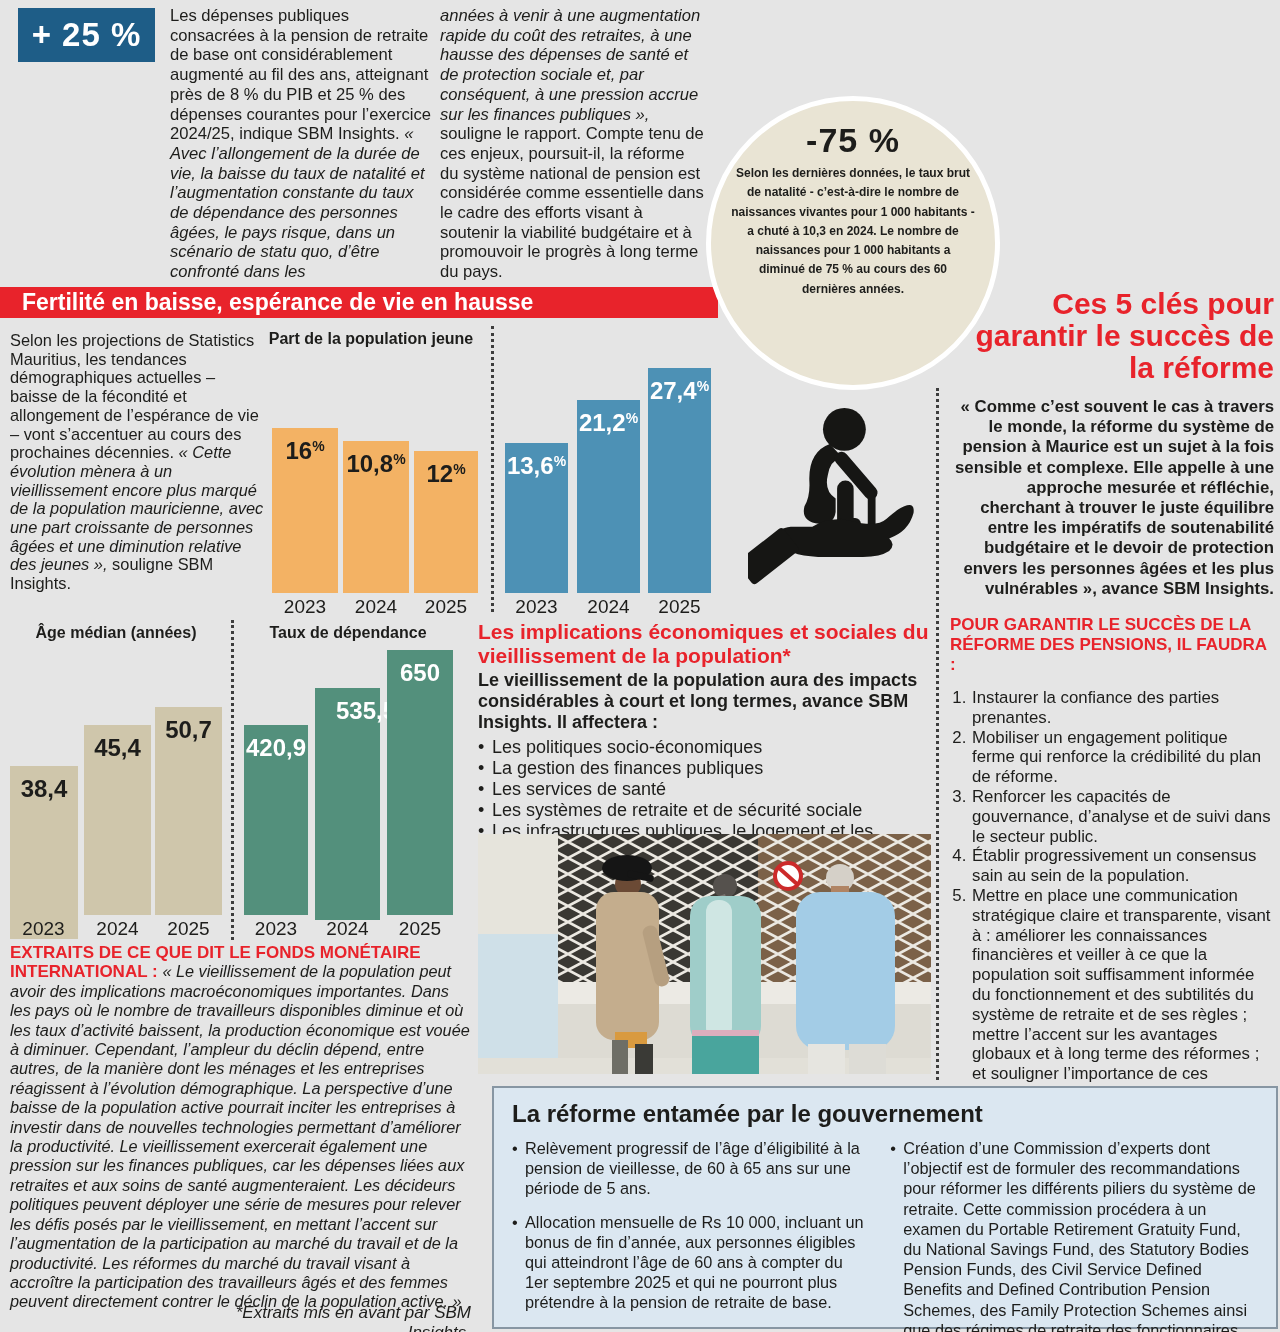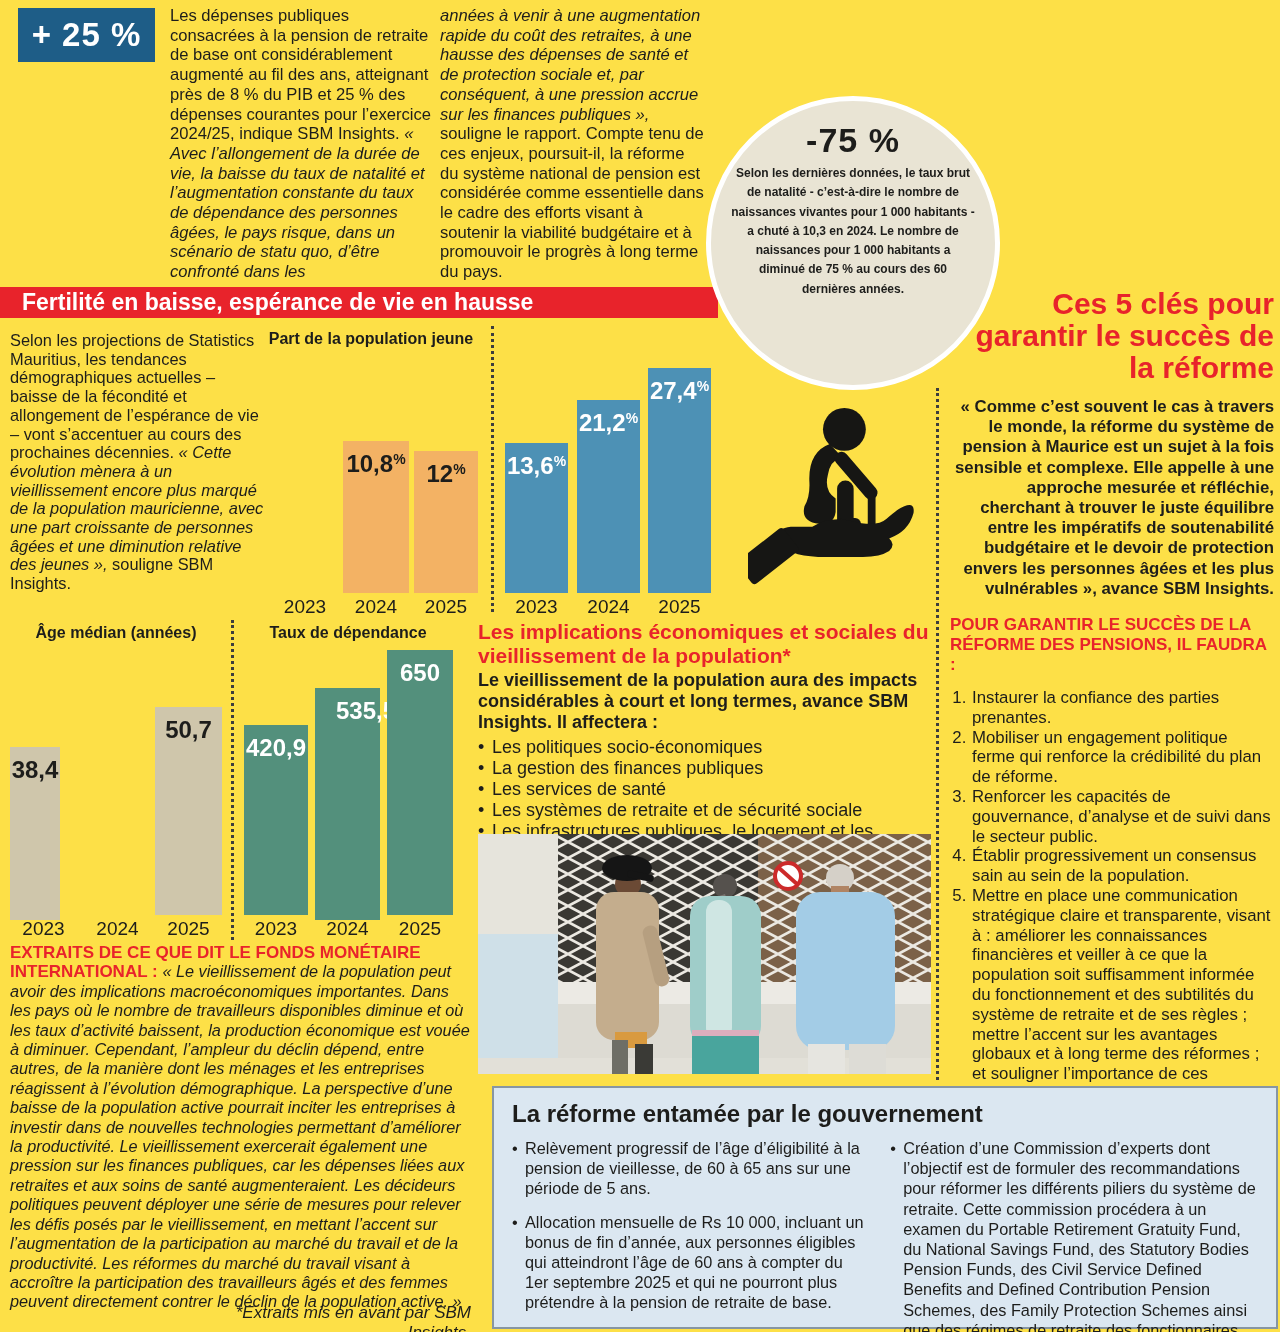--- a/index.html
+++ b/index.html
@@ -1,18 +1,18 @@
 <!DOCTYPE html>
 <html><head>
 <meta charset="utf-8">
 <style>
   html,body{margin:0;padding:0;background:#fff;}
   *{box-sizing:border-box;}
   .page{
-    position:relative;width:1280px;height:1332px;background:#fde047;overflow:hidden;
+    position:relative;width:1280px;height:1332px;background:#e5e5e5;overflow:hidden;
     font-family:"Liberation Sans","DejaVu Sans",sans-serif;color:#1d1d1b;
   }
   .abs{position:absolute;}
   
   .stat-box{left:18px;top:8px;width:137px;height:54px;background:#1e5d87;color:#fff;
     font-size:33px;font-weight:bold;text-align:center;line-height:54px;letter-spacing:1px;}
   .topcol{font-size:16.6px;line-height:19.7px;}
   .col1{left:170px;top:6px;width:264px;}
   .col2{left:440px;top:6px;width:266px;}
   .ital{font-style:italic;}
@@ -92,20 +92,23 @@
     <div class="circle-text">Selon les dernières données, le taux brut de natalité - c’est-à-dire le nombre de naissances vivantes pour 1 000 habitants - a chuté à 10,3 en 2024. Le nombre de naissances pour 1 000 habitants a diminué de 75 % au cours des 60 dernières années.</div>
   </div>
 
   <div class="abs banner">
     <div class="banner-title">Fertilité en baisse, espérance de vie en hausse</div>
   </div>
 
   <div class="abs demo-text"><span>Selon les projections de Statistics Mauritius, les tendances démographiques actuelles – baisse de la fécondité et allongement de l’espérance de vie – vont s’accentuer au cours des prochaines décennies. </span><span class="ital">« Cette évolution mènera à un vieillissement encore plus marqué de la population mauricienne, avec une part croissante de personnes âgées et une diminution relative des jeunes »,</span><span> souligne SBM Insights.</span></div>
 
   <div class="abs chart-title" style="left:262px;top:328px;width:218px;">Part de la population jeune</div>
+  <div class="bar bar-orange" style="left:272px;top:428px;width:66px;height:165px;">
+      <span class="bar-label lab-dark"><span>16</span><span class="pct">%</span></span>
+    </div>
   <div class="bar bar-orange" style="left:343px;top:441px;width:66px;height:152px;">
       <span class="bar-label lab-dark"><span>10,8</span><span class="pct">%</span></span>
     </div>
   <div class="bar bar-orange" style="left:414px;top:451px;width:64px;height:142px;">
       <span class="bar-label lab-dark"><span>12</span><span class="pct">%</span></span>
     </div>
   <div class="year" style="left:272px;top:596px;width:66px;">2023</div>
   <div class="year" style="left:343px;top:596px;width:66px;">2024</div>
   <div class="year" style="left:414px;top:596px;width:64px;">2025</div>
 
@@ -148,22 +151,25 @@
     <ol class="right-list">
       <li>Instaurer la confiance des parties prenantes.</li>
       <li>Mobiliser un engagement politique ferme qui renforce la crédibilité du plan de réforme.</li>
       <li>Renforcer les capacités de gouvernance, d’analyse et de suivi dans le secteur public.</li>
       <li>Établir progressivement un consensus sain au sein de la population.</li>
       <li>Mettre en place une communication stratégique claire et transparente, visant à : améliorer les connaissances financières et veiller à ce que la population soit suffisamment informée du fonctionnement et des subtilités du système de retraite et de ses règles ; mettre l’accent sur les avantages globaux et à long terme des réformes ; et souligner l’importance de ces dernières pour parvenir à un progrès socio-économique durable, dans le cadre d’un effort de réforme national plus large.</li>
     </ol>
   </div>
 
   <div class="abs chart-title" style="left:10px;top:622px;width:212px;">Âge médian (années)</div>
-  <div class="bar bar-beige" style="left:10px;top:747px;width:50px;height:173px;">
+  <div class="bar bar-beige" style="left:10px;top:766px;width:68px;height:173px;">
       <span class="bar-label lab-dark"><span>38,4</span><span class="pct"></span></span>
+    </div>
+  <div class="bar bar-beige" style="left:84px;top:725px;width:67px;height:190px;">
+      <span class="bar-label lab-dark"><span>45,4</span><span class="pct"></span></span>
     </div>
   <div class="bar bar-beige" style="left:155px;top:707px;width:67px;height:208px;">
       <span class="bar-label lab-dark"><span>50,7</span><span class="pct"></span></span>
     </div>
   <div class="year" style="left:10px;top:918px;width:67px;">2023</div>
   <div class="year" style="left:84px;top:918px;width:67px;">2024</div>
   <div class="year" style="left:155px;top:918px;width:67px;">2025</div>
 
   <div class="vdot" style="left:231px;top:620px;height:320px;"></div>
 

